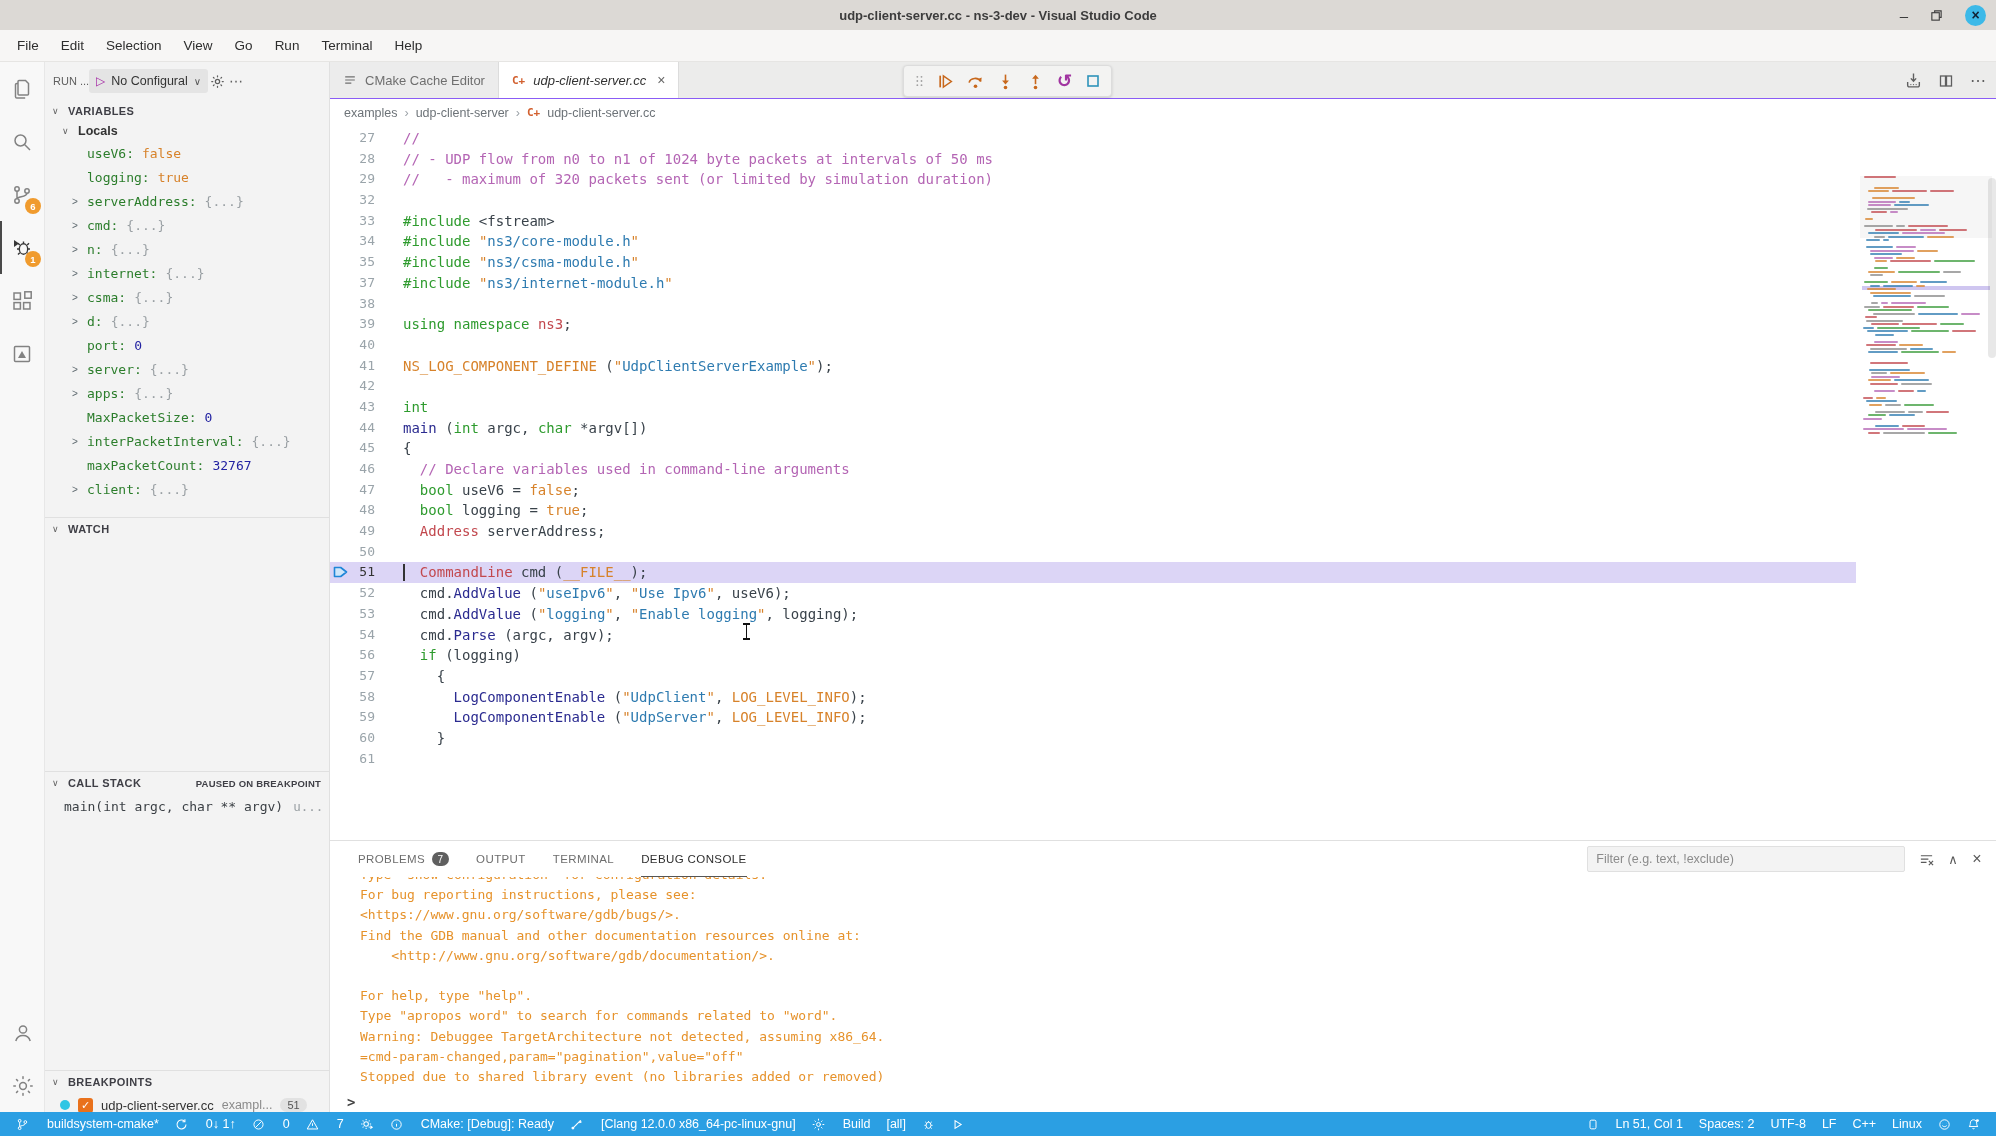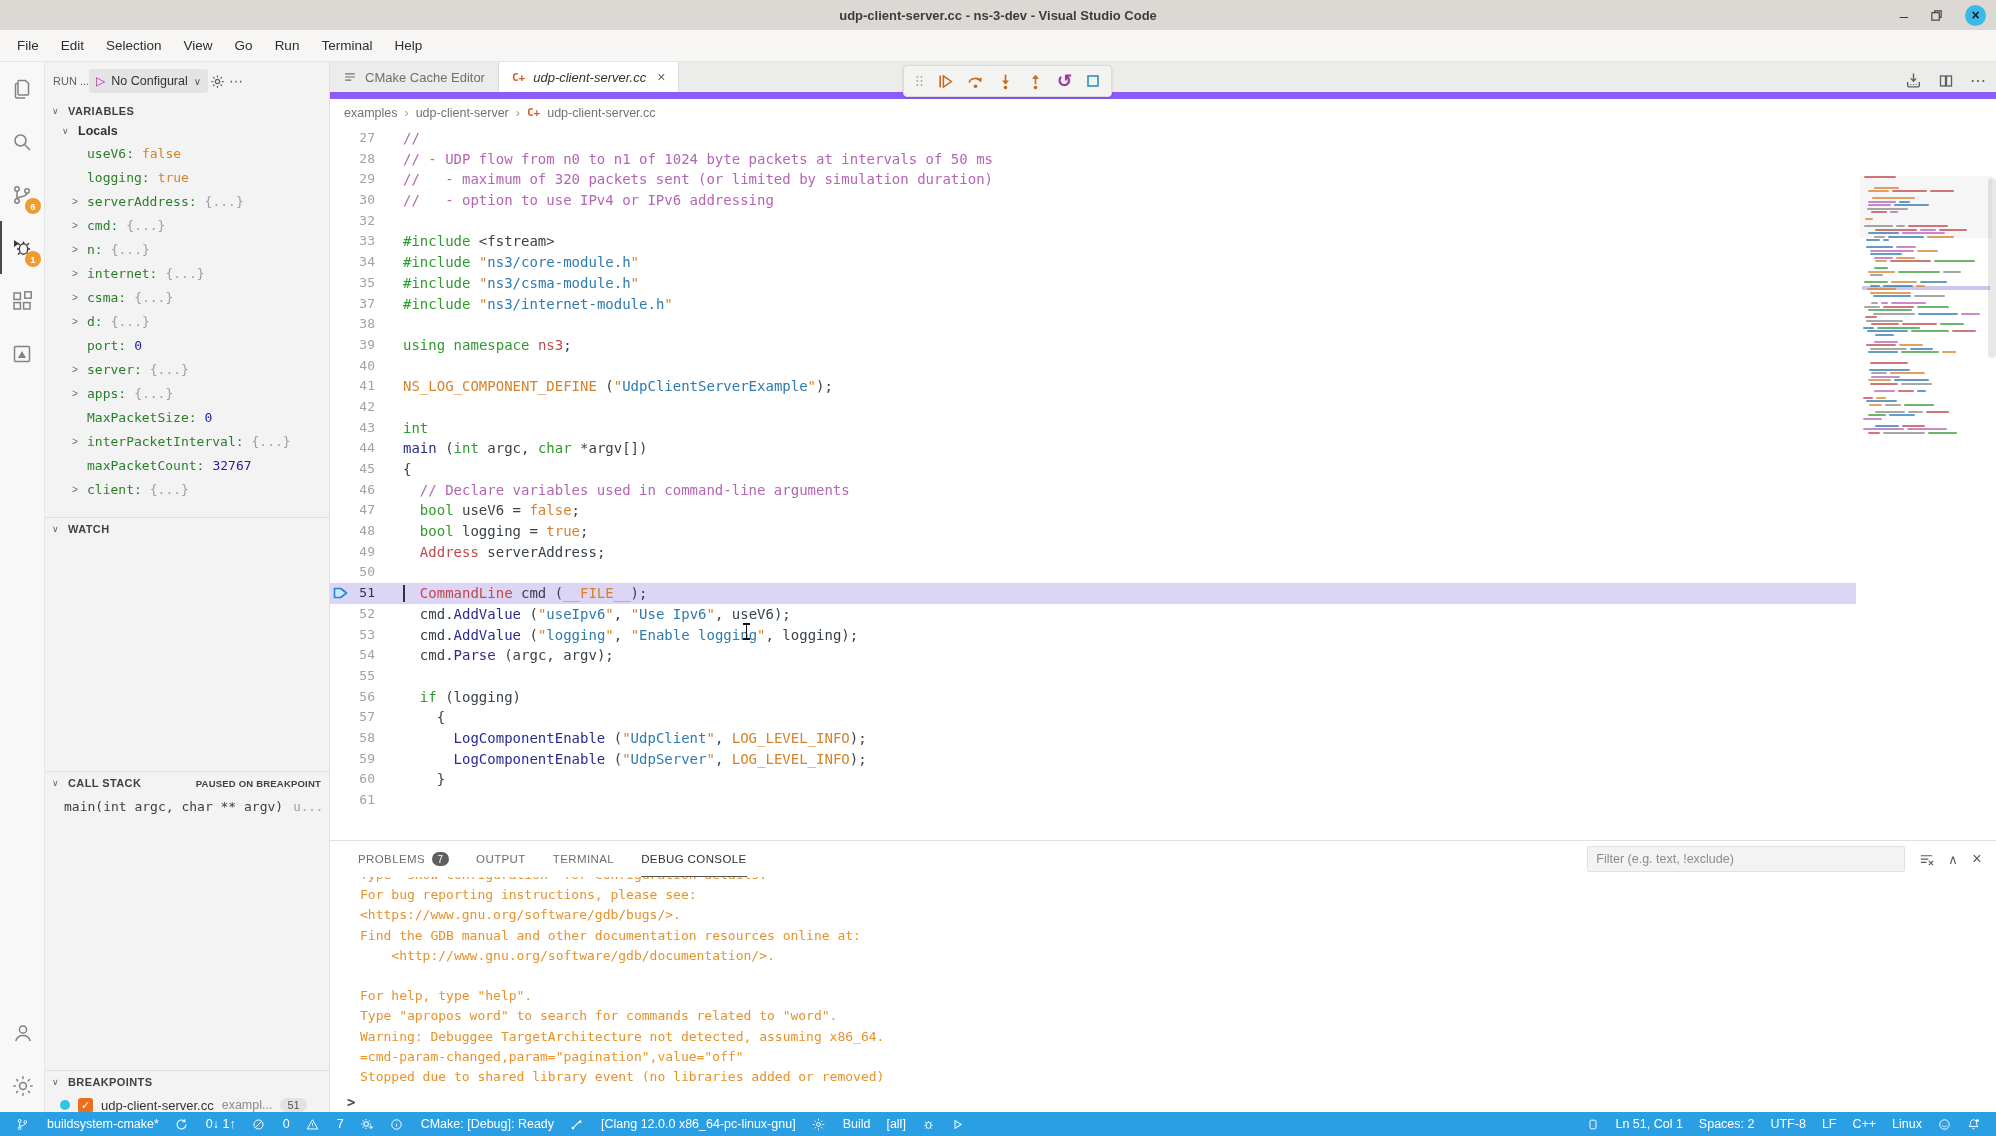--- a/index.html
+++ b/index.html
@@ -56,21 +56,21 @@
   .cs-file{color:#9aa0a4;font-size:12.5px;}
   .bp-row{display:flex;align-items:center;gap:8px;padding-left:15px;height:24px;}
   .bp-dot{width:10px;height:10px;border-radius:50%;background:#2fc6e4;flex:none;}
   .bp-check{width:15px;height:15px;border-radius:3px;background:#e9711c;color:#fff;display:flex;
             align-items:center;justify-content:center;font-size:11px;flex:none;}
   .bp-file{color:#333;} .bp-path{color:#8b8b8b;font-size:12.5px;}
   .bp-badge{background:#e2e2e2;border-radius:9px;padding:1px 7px;font-size:11px;color:#555;}
   
   #editor{position:absolute;left:330px;top:62px;width:1666px;height:1050px;background:#fff;}
   #tabbar{position:absolute;left:0;top:0;right:0;height:37px;background:#ececeb;display:flex;
-          border-bottom:7px solid #8b5cf6;box-sizing:border-box;}
+          border-bottom:1px solid #8b5cf6;box-sizing:border-box;}
   .tab{display:flex;align-items:center;gap:8px;padding:0 13px;height:100%;font-size:13px;
        color:#6f6f6f;background:#ececec;border-right:1px solid #dcdcdc;box-sizing:border-box;}
   .tab.active{background:#fff;color:#333;}
   .tab.active .tab-label{font-style:italic;}
   .tab-close{color:#666;font-size:14px;margin-left:3px;}
   .cpp-ico{color:#d2602f;font-weight:bold;font-size:11px;font-family:"DejaVu Sans Mono",monospace;}
   #dbg-toolbar{position:absolute;left:573px;top:3px;height:30px;display:flex;align-items:center;
                gap:13px;padding:0 10px;background:#f3f3f2;border:1px solid #dcdcdc;border-radius:4px;
                box-shadow:0 1px 3px rgba(0,0,0,.14);}
   .dbg-btn{display:flex;align-items:center;justify-content:center;}
@@ -459,26 +459,20 @@
           <span class="code"><span class="c-cm">// - UDP flow from n0 to n1 of 1024 byte packets at intervals of 50 ms</span></span>
         </div>
         <div class="cl">
           <span class="gut">
             <span class="ln">29</span>
           </span>
           <span class="code"><span class="c-cm">//   - maximum of 320 packets sent (or limited by simulation duration)</span></span>
         </div>
         <div class="cl">
           <span class="gut">
-            <span class="ln">30</span>
-          </span>
-          <span class="code"><span class="c-cm">//   - option to use IPv4 or IPv6 addressing</span></span>
-        </div>
-        <div class="cl">
-          <span class="gut">
             <span class="ln">32</span>
           </span>
           <span class="code"></span>
         </div>
         <div class="cl">
           <span class="gut">
             <span class="ln">33</span>
           </span>
           <span class="code"><span class="c-kw">#include</span><span class="c-pl"> &lt;fstream&gt;</span></span>
         </div>
@@ -600,26 +594,20 @@
           <span class="gut">
             <span class="ln">53</span>
           </span>
           <span class="code"><span class="c-pl">  cmd.</span><span class="c-fn">AddValue</span><span class="c-pl"> (</span><span class="c-lit">"</span><span class="c-st">logging</span><span class="c-lit">"</span><span class="c-pl">, </span><span class="c-lit">"</span><span class="c-st">Enable logging</span><span class="c-lit">"</span><span class="c-pl">, logging);</span></span>
         </div>
         <div class="cl">
           <span class="gut">
             <span class="ln">54</span>
           </span>
           <span class="code"><span class="c-pl">  cmd.</span><span class="c-fn">Parse</span><span class="c-pl"> (argc, argv);</span></span>
-        </div>
-        <div class="cl">
-          <span class="gut">
-            <span class="ln">55</span>
-          </span>
-          <span class="code"></span>
         </div>
         <div class="cl">
           <span class="gut">
             <span class="ln">56</span>
           </span>
           <span class="code"><span class="c-pl">  </span><span class="c-kw">if</span><span class="c-pl"> (logging)</span></span>
         </div>
         <div class="cl">
           <span class="gut">
             <span class="ln">57</span>

